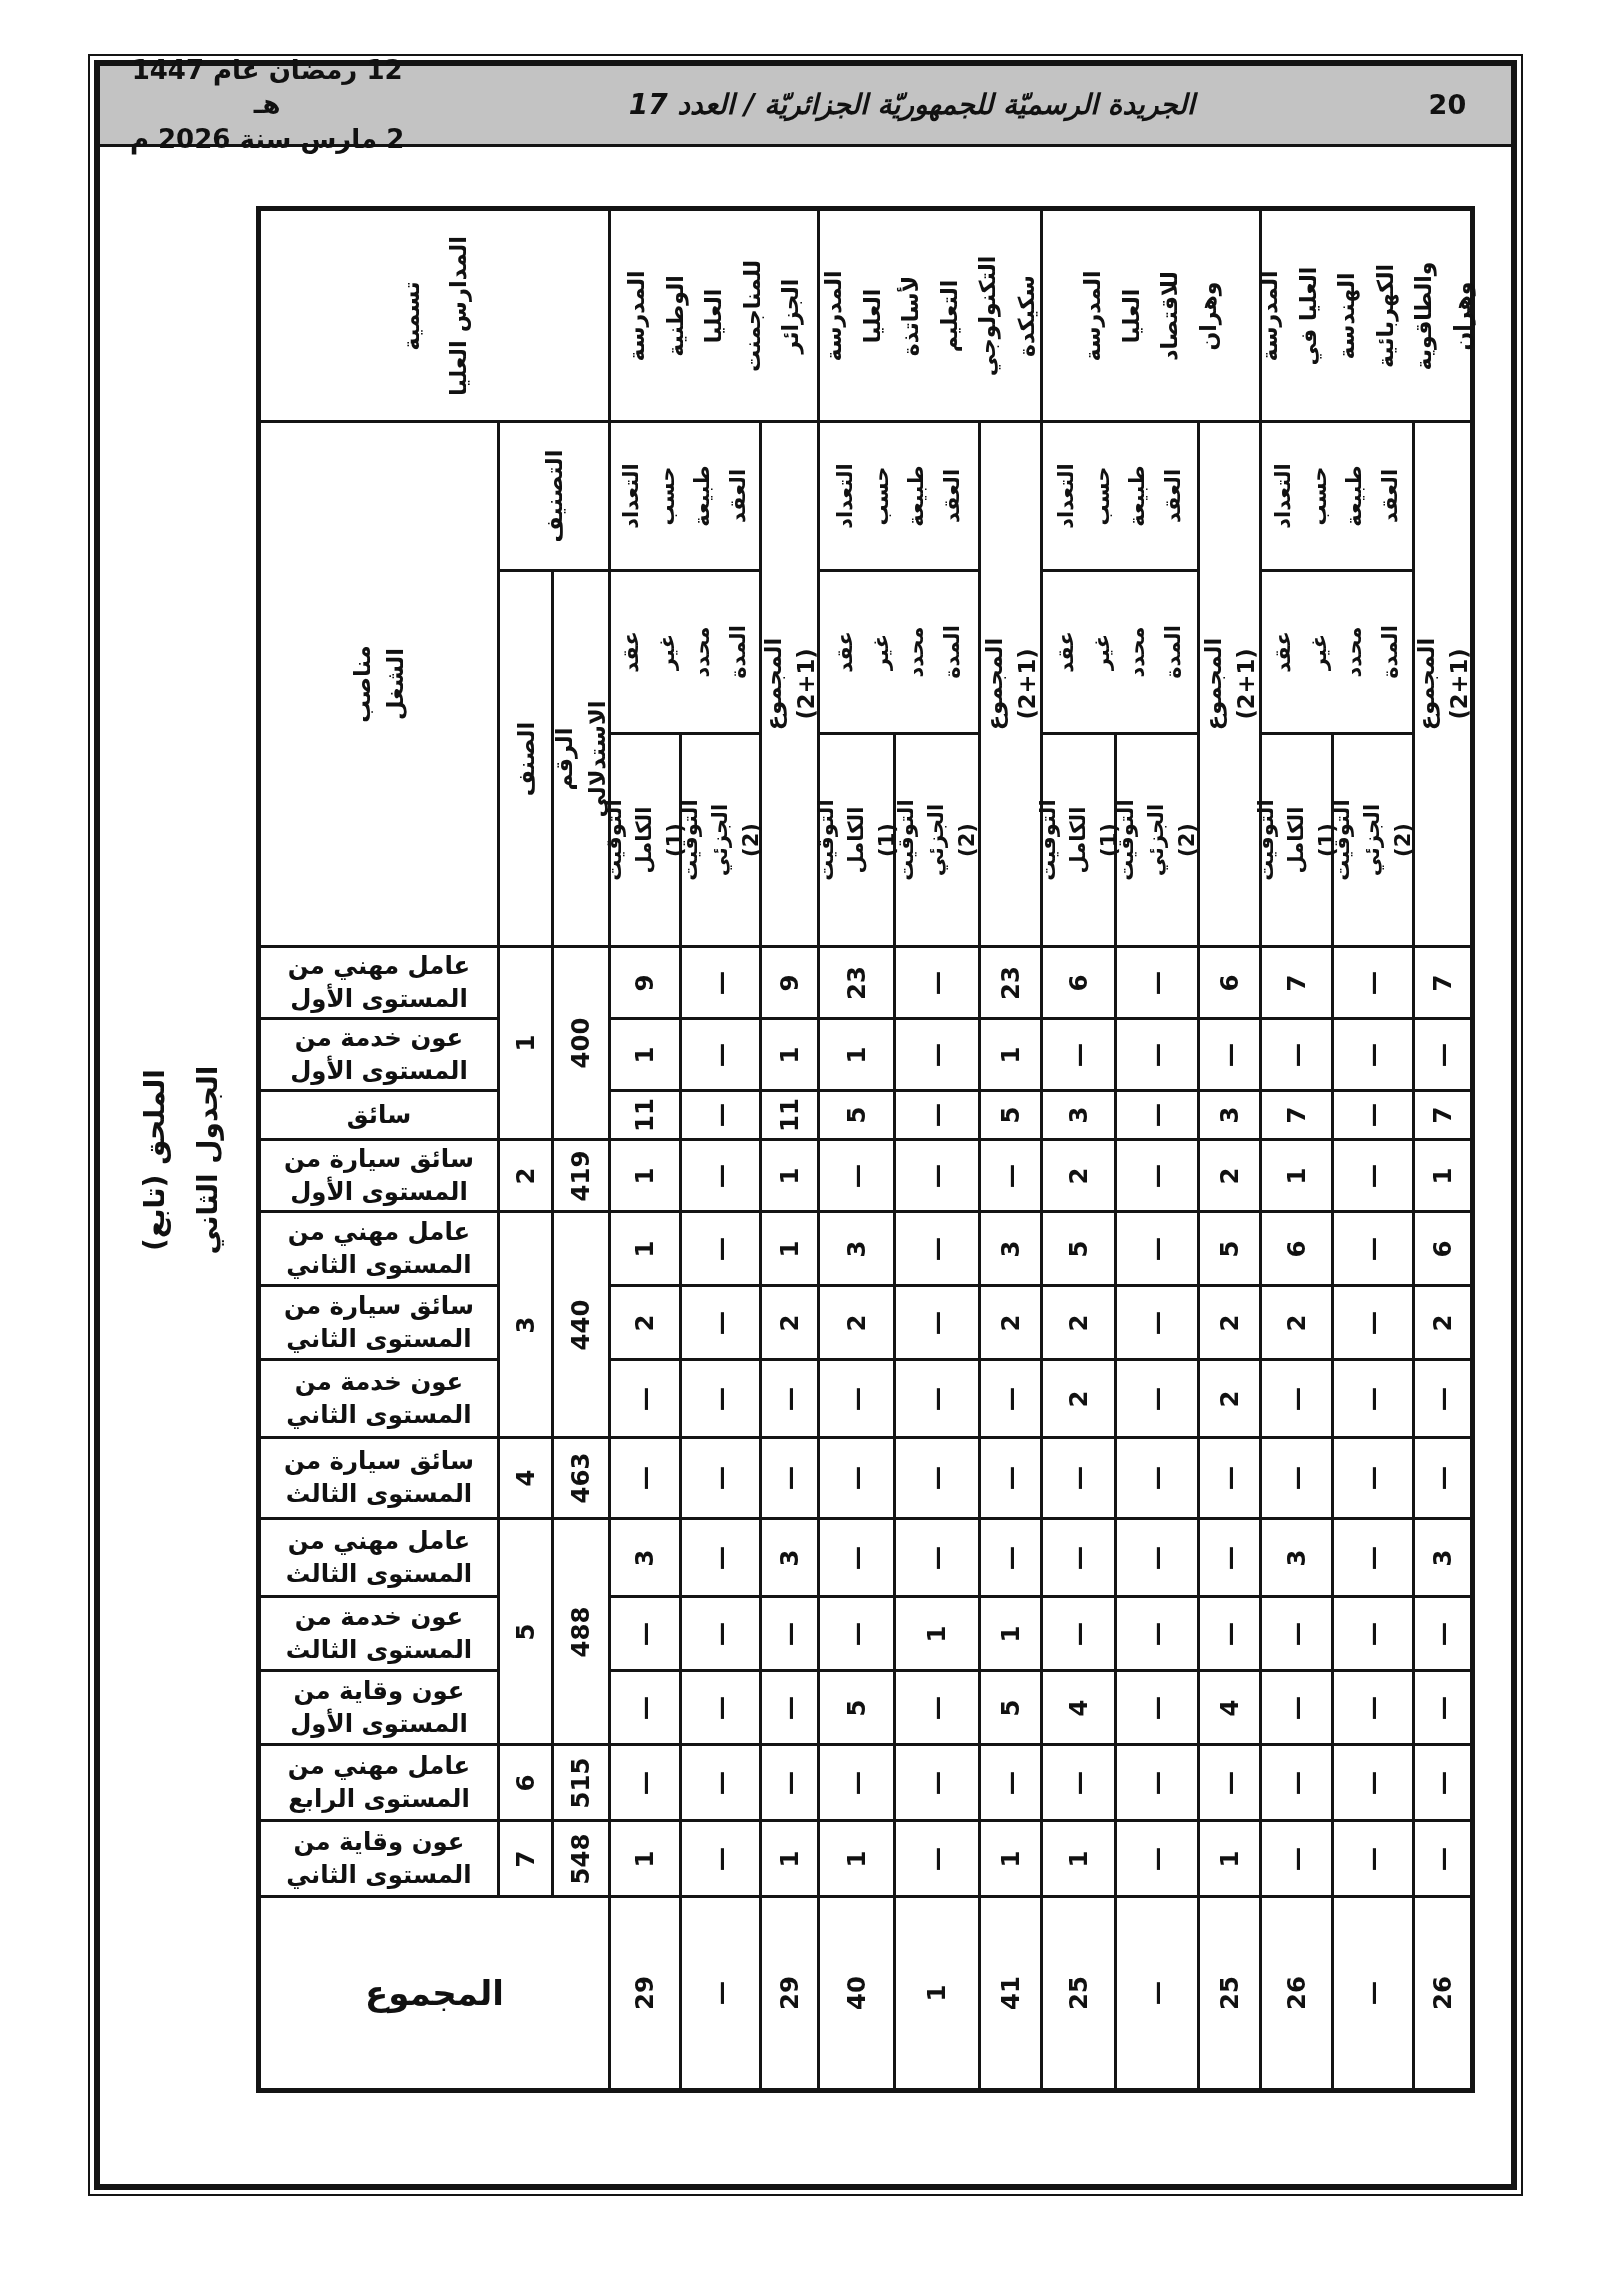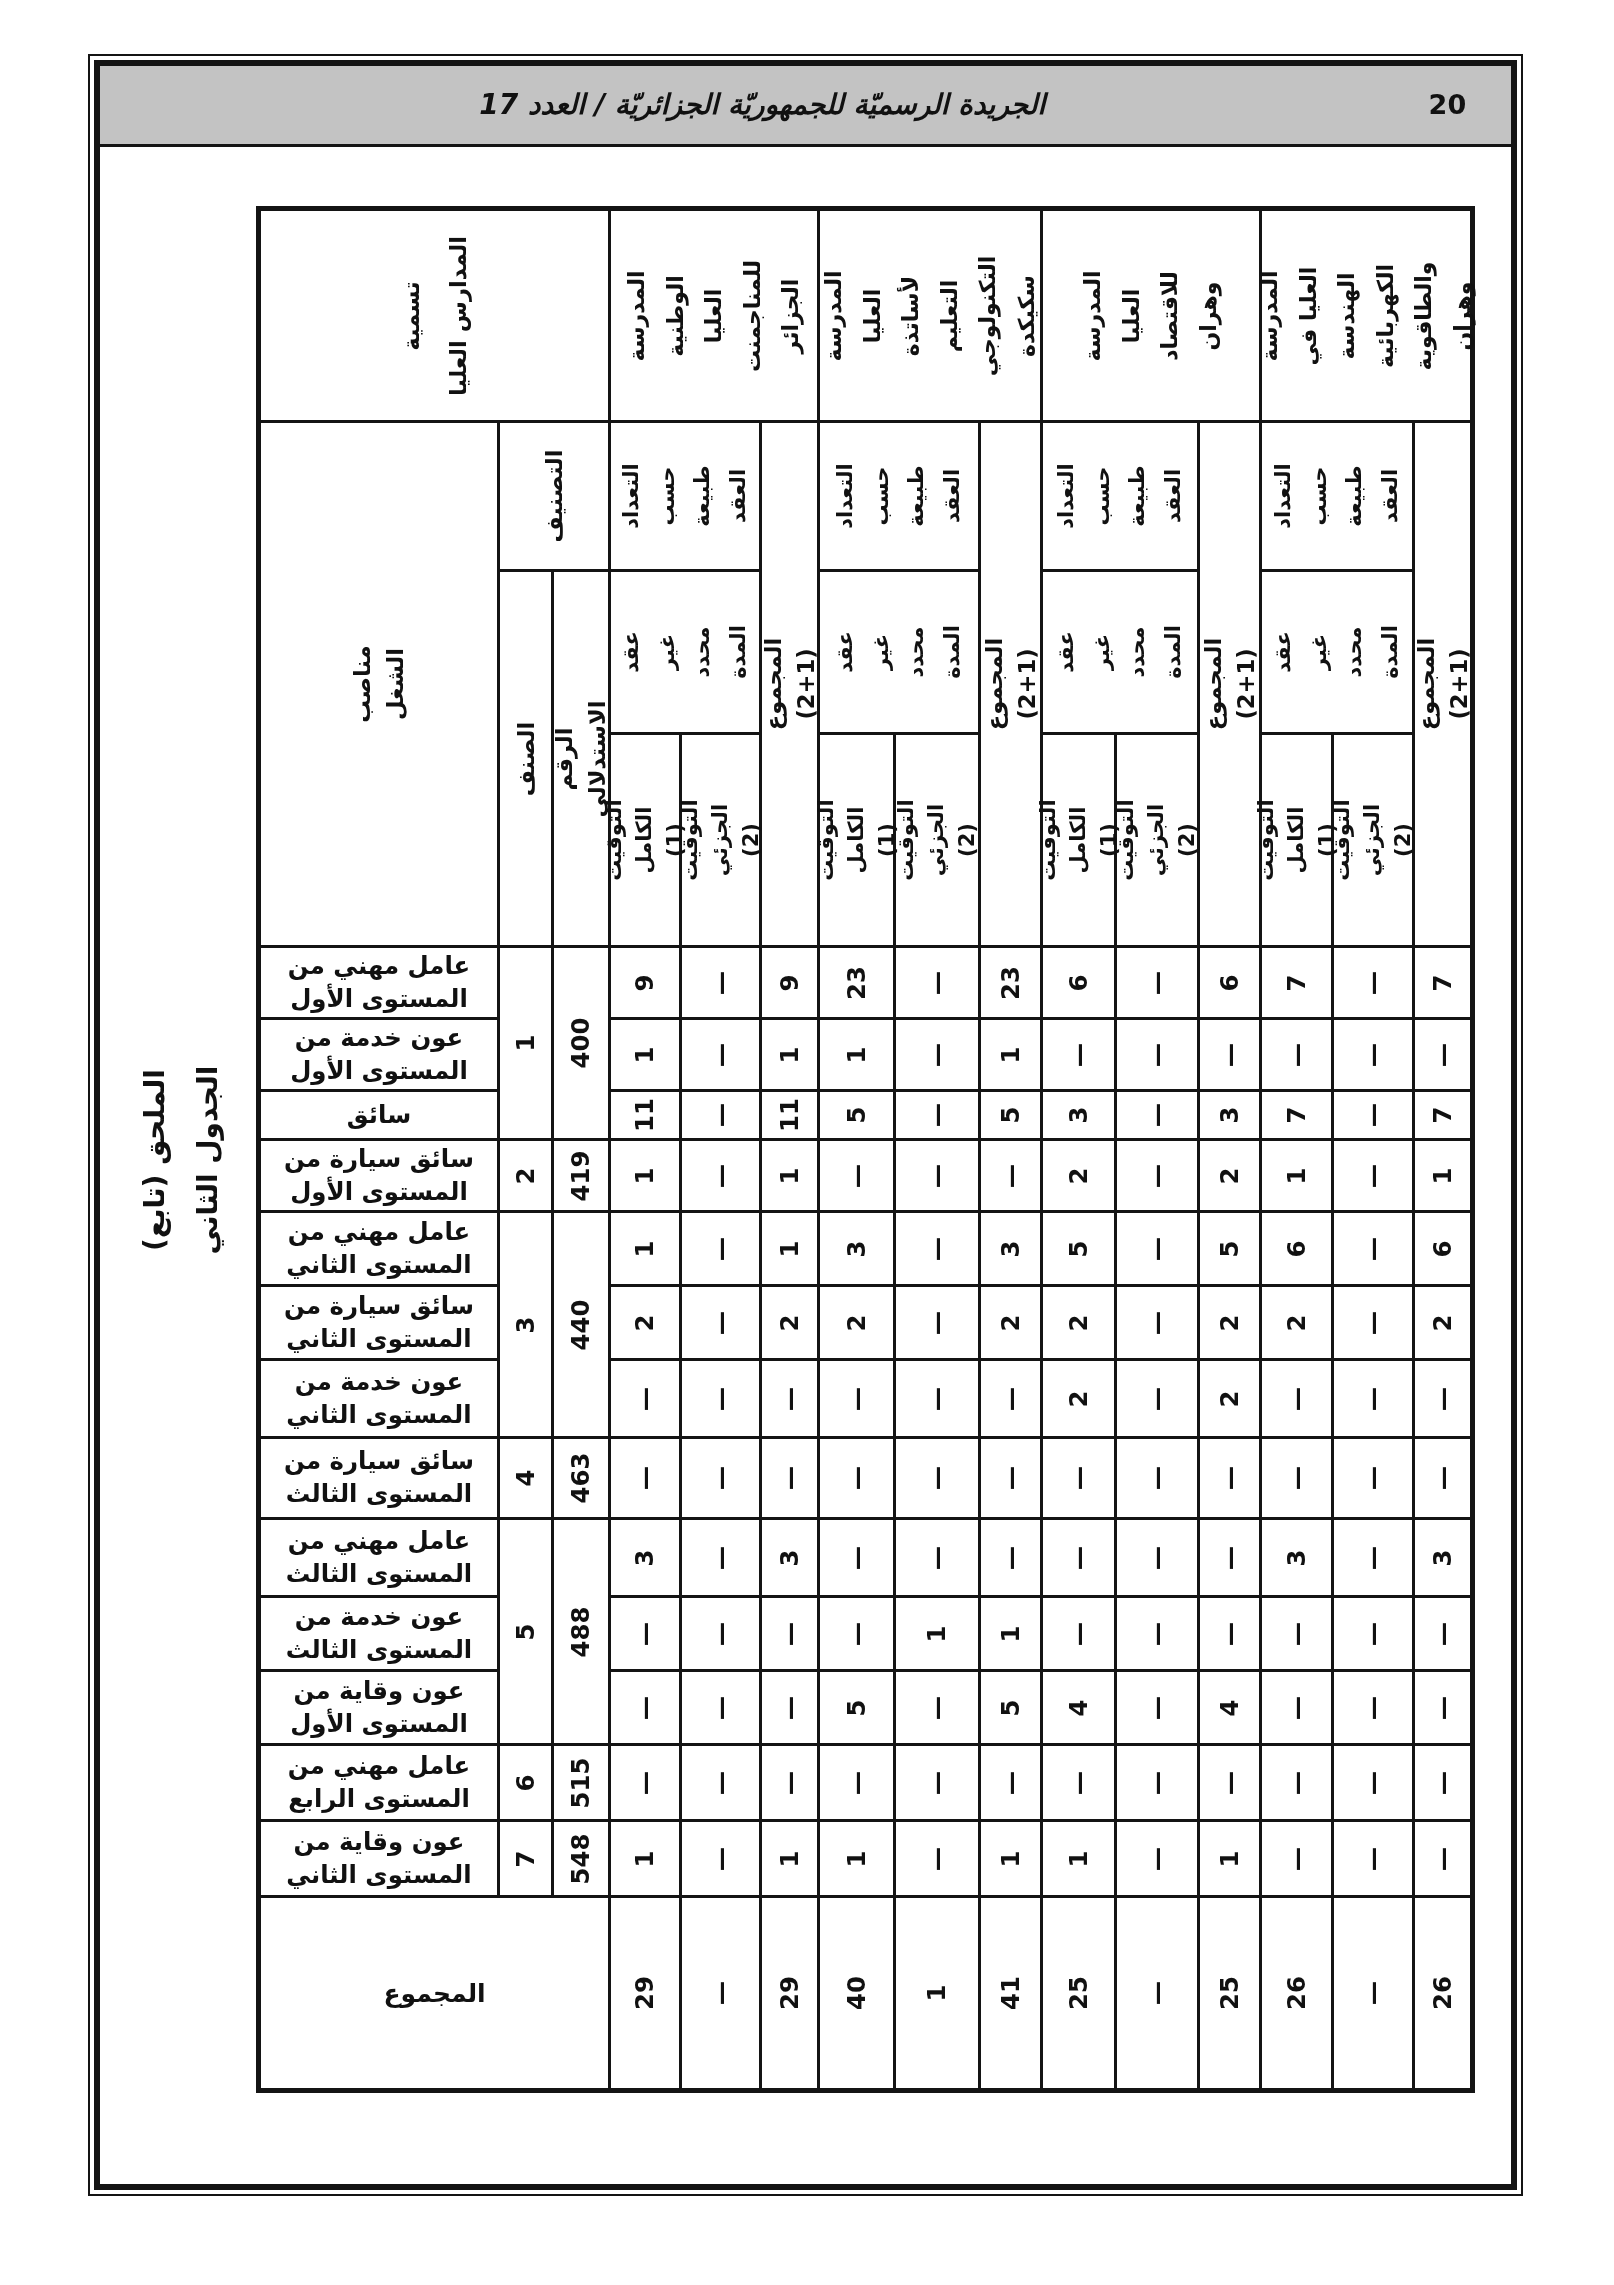--- a/index.html
+++ b/index.html
@@ -105,32 +105,34 @@
   td.v .rot.sz-num     { font-size: 24.4px; }
   td.v .rot.sz-sum     { font-size: 24.4px; font-weight: 900; }
   td.jobname {
     font-weight: bold;
     font-size: 24.4px;
     line-height: 1.35;
     white-space: pre-line;
   }
   td.totlabel {
     font-weight: bold;
-    font-size: 25px;
+    font-size: 34px;
   }
 </style>
 </head>
 <body>
 
 <div class="page">
 
   <div class="frame">
     <div class="frame-inner">
 
       <div class="band">
+        <div class="dates" dir="rtl">12 رمضان عام 1447 هـ
+2 مارس سنة 2026 م</div>
         <div class="jtitle" dir="rtl">الجريدة الرسميّة للجمهوريّة الجزائريّة / العدد 17</div>
         <div class="pnum">20</div>
       </div>
 
     </div>
   </div>
 
   <div class="side-caption" dir="rtl">الملحق (تابع)
 الجدول الثاني</div>
 

